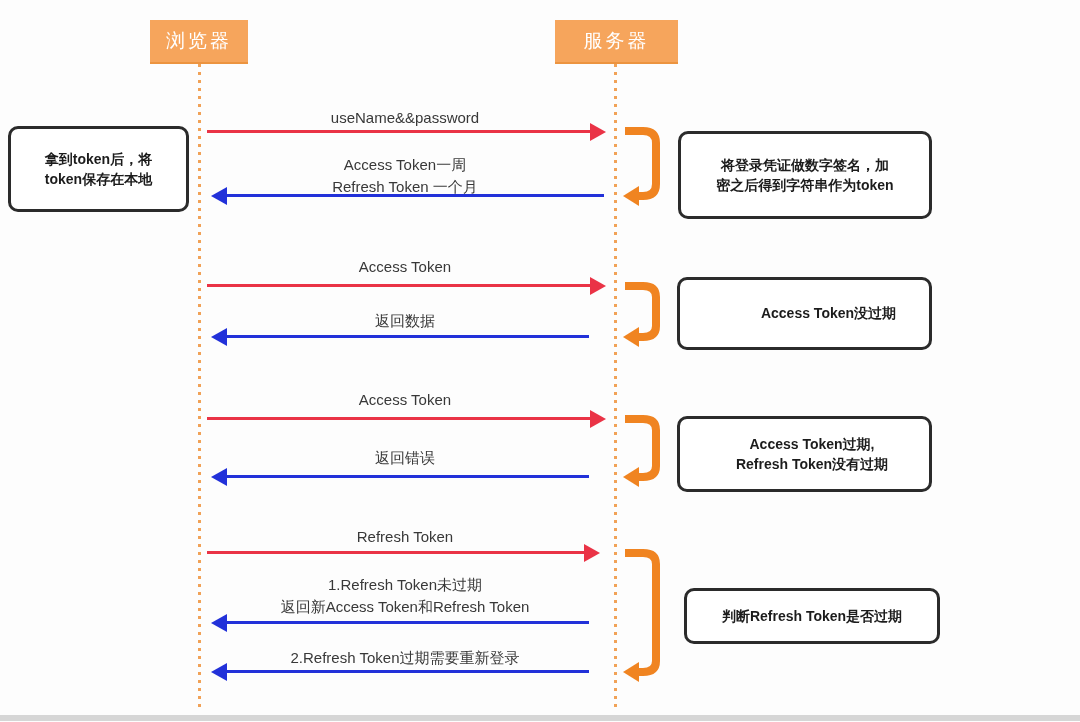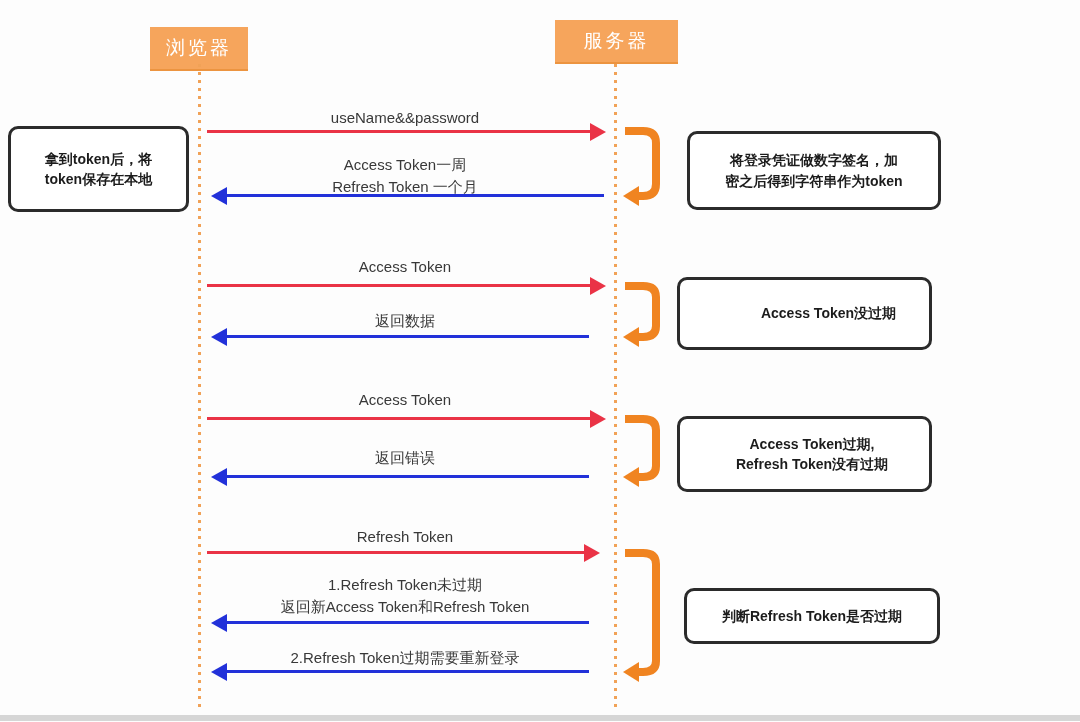--- a/index.html
+++ b/index.html
@@ -62,21 +62,21 @@
   .loop path{stroke:var(--loop);stroke-width:8;fill:none;stroke-linejoin:round;}
   .loop polygon{fill:var(--loop);}
 
   .footer-bar{position:absolute;left:0;bottom:1px;width:100%;height:6px;background:var(--footer-bar);}
 </style>
 </head>
 <body>
 
 <div class="diagram">
 
-  <div class="actor" style="left:150px;top:20px;width:98px;margin-top:7px;">浏览器</div>
+  <div class="actor" style="left:150px;top:20px;width:98px;">浏览器</div>
   <div class="actor" style="left:555px;top:20px;width:123px;">服务器</div>
 
   <div class="lifeline" style="left:198px;"></div>
   <div class="lifeline" style="left:614px;"></div>
 
   <div class="mlabel" style="top:107px;">
     <div>useName&amp;&amp;password</div>
   </div>
   <div class="hline req" style="top:130px;left:207px;width:384px;"></div>
 
@@ -145,21 +145,21 @@
       <path d="M4 5 H22 Q35 5 35 16 V113 Q35 124 22 124 H18"></path>
       <polygon points="18,114 18,134 2,124"></polygon>
     </svg>
   </div>
 
   <div class="note" style="left:8px;top:126px;width:181px;height:86px;">
     <div>拿到token后，将</div>
     <div>token保存在本地</div>
   </div>
 
-  <div class="note" style="left:678px;top:131px;width:254px;height:79px;margin-left:9px;">
+  <div class="note" style="left:678px;top:131px;width:254px;height:88px;">
     <div>将登录凭证做数字签名，加</div>
     <div>密之后得到字符串作为token</div>
   </div>
 
   <div class="note" style="left:677px;top:277px;width:255px;height:73px;padding-left:48px;">
     <div>Access Token没过期</div>
   </div>
 
   <div class="note" style="left:677px;top:416px;width:255px;height:76px;padding-left:15px;">
     <div>Access Token过期,</div>

